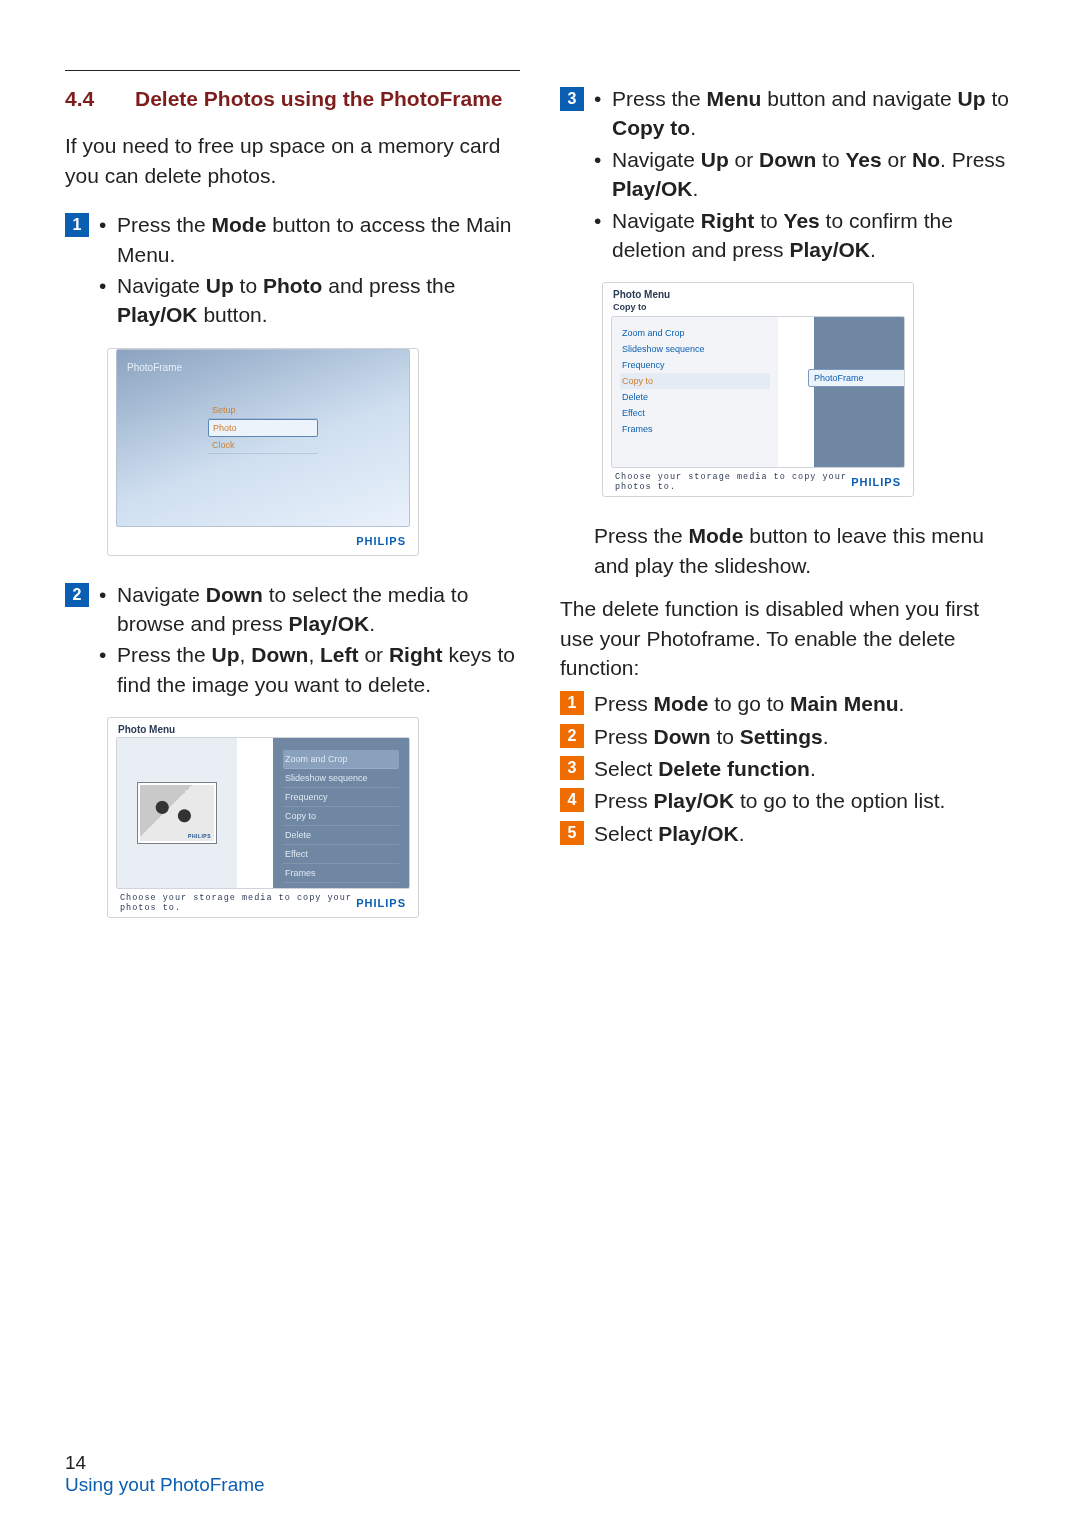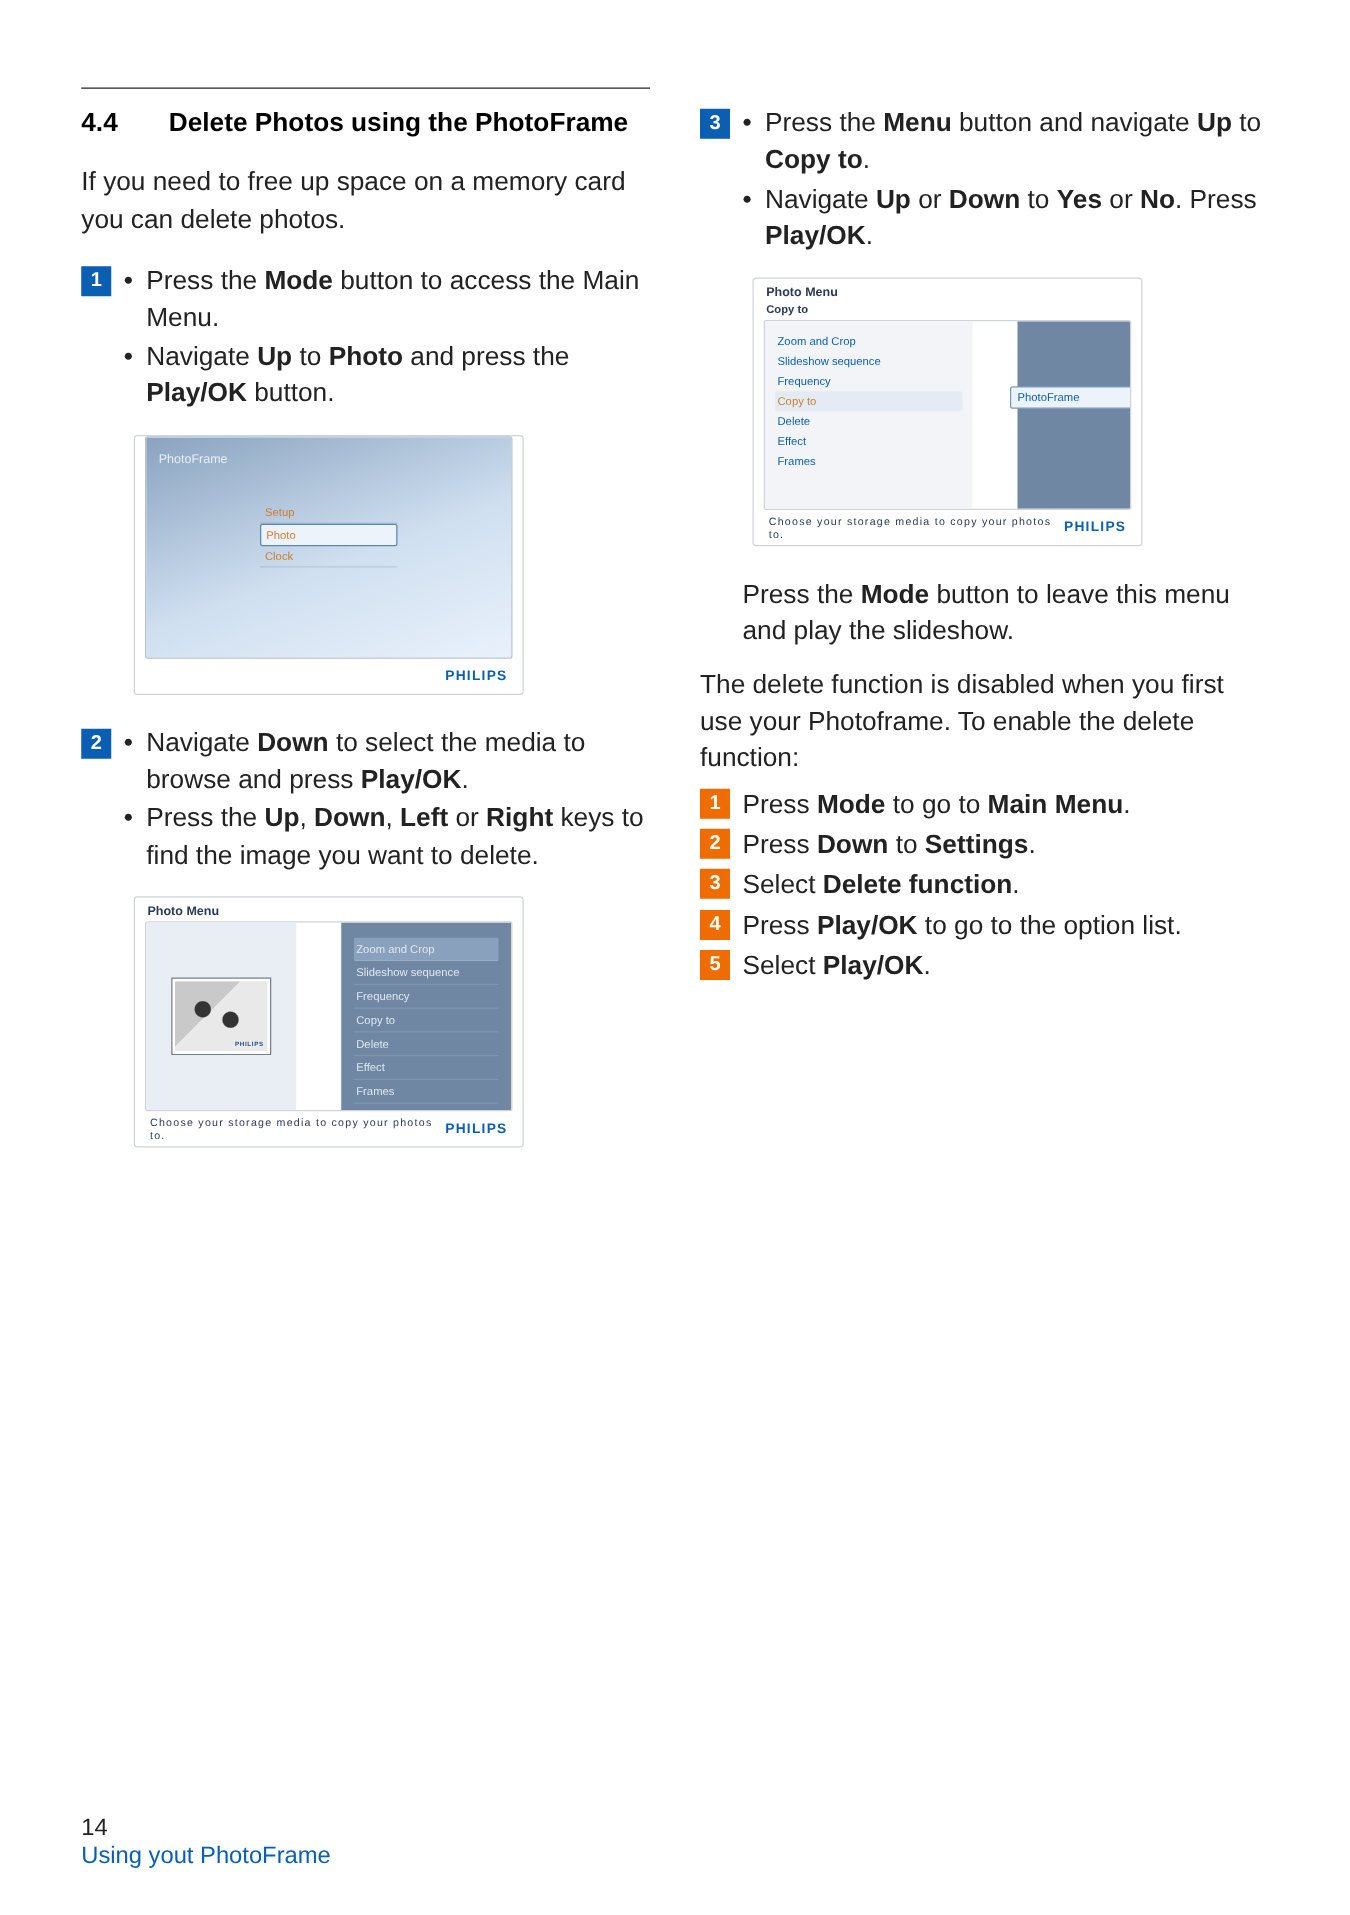--- a/index.html
+++ b/index.html
@@ -23,21 +23,21 @@
   }
   .col {
     width: 455px;
   }
   .rule {
     border-top: 1px solid #222;
     margin-bottom: 14px;
   }
   .section-title {
     display: flex;
-    color: #000000;
+    color: #7f1d1d;
     font-weight: 700;
     font-size: 21px;
     line-height: 1.35;
     margin-bottom: 18px;
   }
   .section-num {
     width: 70px;
     flex: 0 0 70px;
   }
   .intro {
@@ -160,21 +160,21 @@
     justify-content: space-between;
     font-size: 9px;
     color: #2b3a55;
   }
   .mock .brand {
     color: #0b5fb2;
     font-weight: 800;
     font-size: 11px;
     letter-spacing: 1px;
   }
-  .mock .storage-msg { font-weight: 400; font-size: 8.5px; }
+  .mock .storage-msg { font-weight: 400; font-size: 8.5px; font-family: Liberation Mono, monospace; }
 
   .mock2 .m2-body, .mock3 .m3-body {
     margin: 0 8px;
     display: flex;
     border: 1px solid #cfd4da;
     border-radius: 2px;
     overflow: hidden;
     height: 150px;
     gap: 36px;
   }
@@ -367,20 +367,23 @@
 
       <div class="step" style="margin-top:14px">
         <span class="step-badge">3</span>
         <div class="step-body">
           <ul>
             <li>
               <span>Press the </span><strong>Menu</strong><span> button and navigate </span><strong>Up</strong><span> to </span><strong>Copy to</strong><span>.</span>
             </li>
             <li>
               <span>Navigate </span><strong>Up</strong><span> or </span><strong>Down</strong><span> to </span><strong>Yes</strong><span> or </span><strong>No</strong><span>. Press </span><strong>Play/OK</strong><span>.</span>
+            </li>
+            <li>
+              <span>Navigate </span><strong>Right</strong><span> to </span><strong>Yes</strong><span> to confirm the deletion and press </span><strong>Play/OK</strong><span>.</span>
             </li>
           </ul>
         </div>
       </div>
 
       <div class="mock mock3">
         <div class="mock-inner">
           <div class="mock-top">Photo Menu</div>
           <div class="mock-sub">Copy to</div>
           <div class="m3-body">

